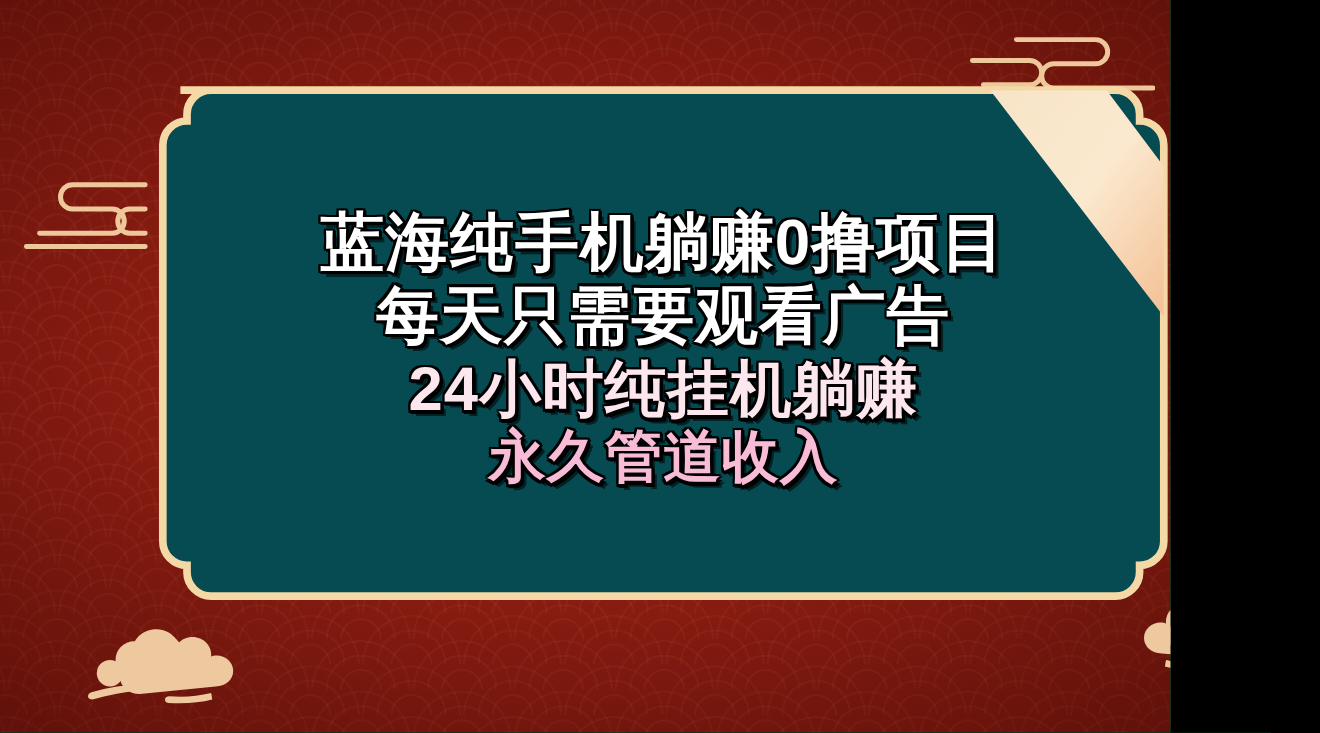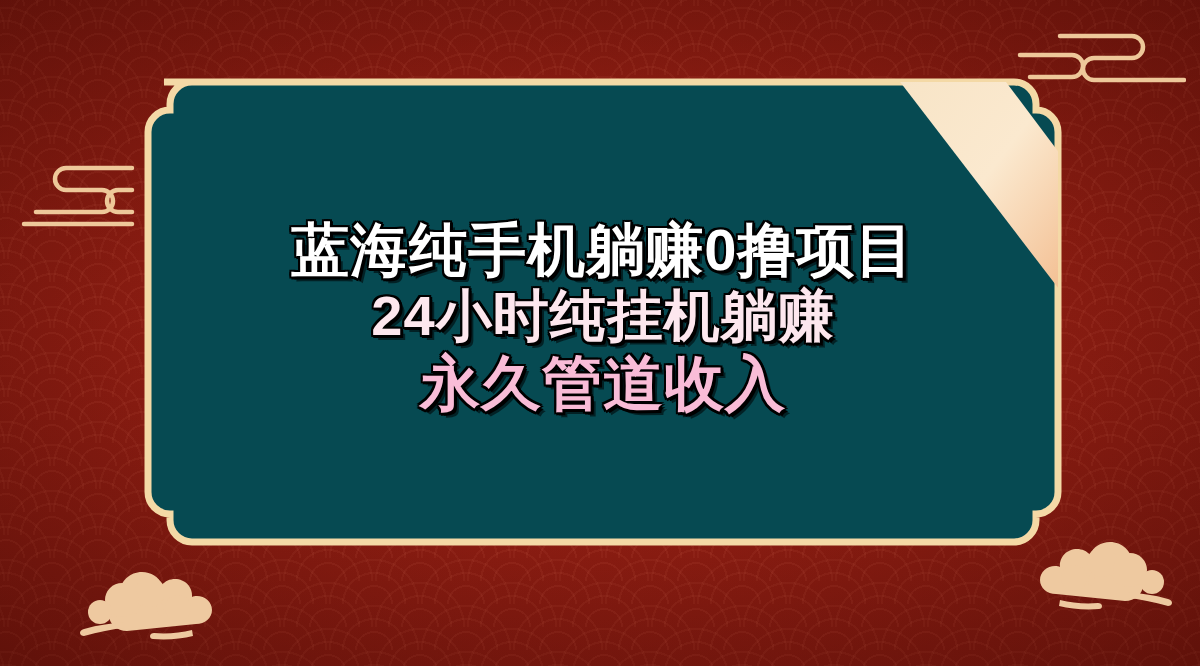--- a/index.html
+++ b/index.html
@@ -6,21 +6,21 @@
     margin: 0;
     padding: 0;
     background: #000;
   }
   body {
     font-family: "Liberation Sans", "DejaVu Sans", sans-serif;
   }
 
   #poster {
     position: relative;
-    width: 1200px;
+    width: 1064px;
     height: 666px;
     overflow: hidden;
     background: #15803d;
   }
 
   
   .bg-base {
     position: absolute;
     inset: 0;
     background:
@@ -112,21 +112,21 @@
   .hl-pink {
     color: #f9bcd7;
     text-shadow:
       3px 3px 0 #000, -2px -2px 0 #000, 2px -2px 0 #000, -2px 2px 0 #000,
       0 3px 0 #000, 3px 0 0 #000, 0 -2px 0 #000, -2px 0 0 #000,
       5px 5px 0 rgba(0,0,0,0.55);
   }
   .sz-1 { font-size: 58px; }
   .sz-2 { font-size: 57px; }
   .sz-3 { font-size: 56px; }
-  .sz-4 { font-size: 60px; }
+  .sz-4 { font-size: 52px; }
   .sz-5 { font-size: 55px; }
 </style>
 </head>
 <body>
 
 <div id="poster">
 
   <div class="bg-base"></div>
   <div class="bg-waves"></div>
   <div class="bg-vignette"></div>
@@ -201,20 +201,21 @@
         A 22 22 0 0 1 58 8
         Z" fill="#064a52" stroke="#f4d9a6" stroke-width="7"></path>
 
       <g clip-path="url(#cardClip)">
         <polygon points="760,0 866,0 938,96 938,232" fill="url(#ribbonGrad)"></polygon>
       </g>
     </svg>
 
     <div id="headline">
       <div class="hl-line hl-white sz-1">蓝海纯手机躺赚0撸项目</div>
+      <div class="hl-line hl-white sz-2">每天只需要观看广告</div>
       <div class="hl-line hl-blush sz-3">24小时纯挂机躺赚</div>
       <div class="hl-line hl-pink  sz-4">永久管道收入</div>
     </div>
   </div>
 
   <div id="cloud-bl">
     <svg width="160" height="76" viewBox="0 0 160 76">
       <g fill="#eec9a0" transform="scale(-1,1) translate(-160,0)">
         <path d="M26 58
           c-9 0-16-6-16-14 0-8 7-14 15-14 2 0 4 0 5 1

